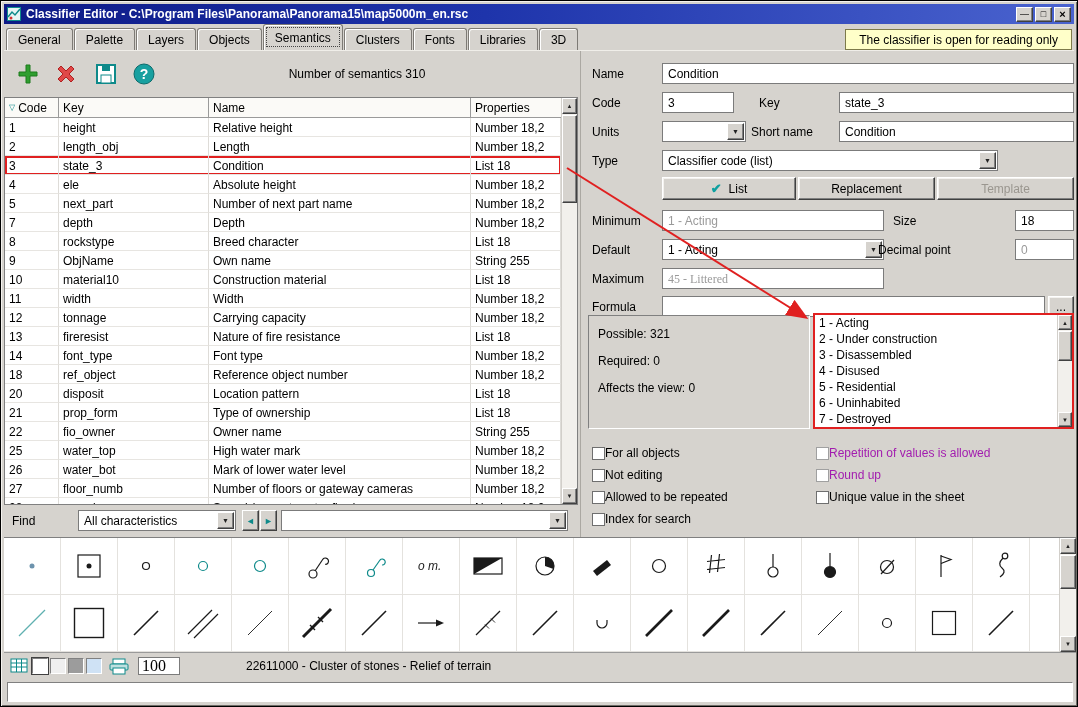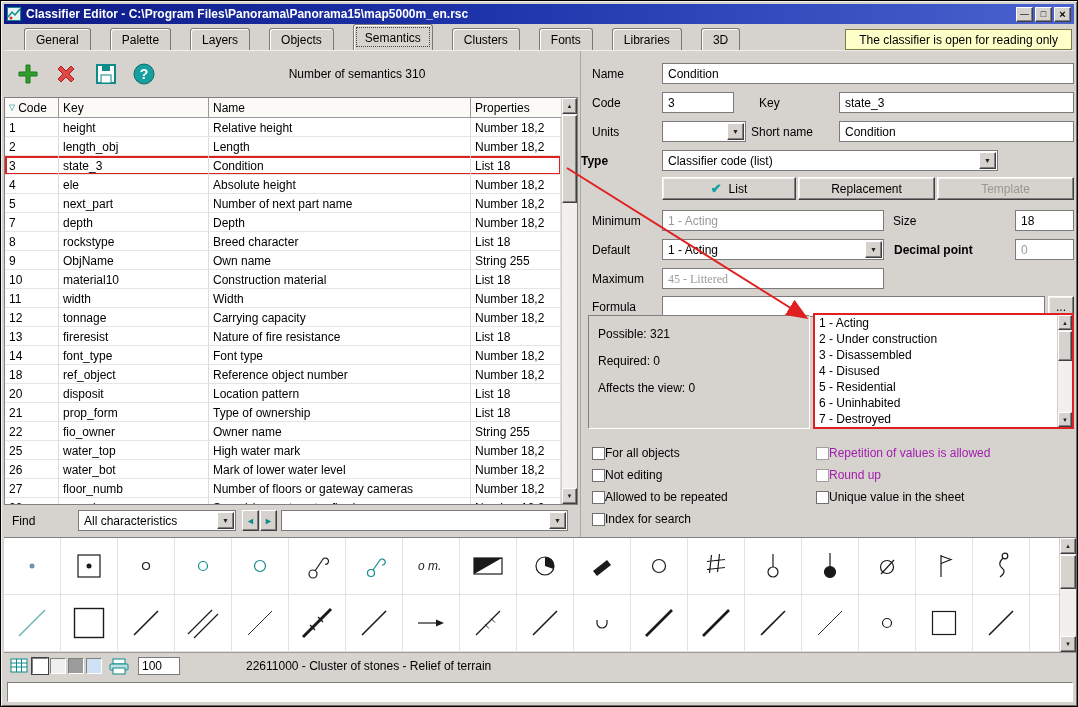--- a/index.html
+++ b/index.html
@@ -12,21 +12,21 @@
     background:linear-gradient(90deg,#0d1a86 0%,#1e34ab 45%,#4a63cf 100%);color:#fff;padding:0 3px;}
   .appicon{width:14px;height:14px;flex:0 0 14px;}
   .titletext{font-weight:bold;font-size:12px;margin-left:5px;flex:1;white-space:nowrap;overflow:hidden;}
   .winbtn{width:17px;height:15px;margin-left:2px;background:#d6d3ce;color:#000;
     border:1px solid;border-color:#fff #404040 #404040 #fff;box-shadow:inset -1px -1px 0 #808080;
     display:flex;align-items:center;justify-content:center;font-size:9px;line-height:1;}
   .winbtn.close{font-size:11px;font-weight:bold;}
   
   .tabbar{position:absolute;top:23px;left:3px;right:3px;height:27px;display:flex;align-items:flex-end;padding-left:2px;border-bottom:1px solid #f0eee9;}
   .tab{height:22px;padding:4px 11px 2px;background:#d6d3ce;border:1px solid #7d7a75;border-bottom:none;
-    border-top-left-radius:3px;border-top-right-radius:3px;box-shadow:inset 1px 1px 0 #fff;margin-right:1px;white-space:nowrap;margin-left:18px;}
+    border-top-left-radius:3px;border-top-right-radius:3px;box-shadow:inset 1px 1px 0 #fff;margin-right:1px;white-space:nowrap;}
   .tab.active{height:26px;padding-top:6px;outline:1px dotted #444;outline-offset:-4px;position:relative;z-index:2;}
   .notice{position:absolute;right:2px;top:5px;height:21px;background:#ffffc9;border:1px solid #7d7a4a;
     padding:3px 13px;white-space:nowrap;}
   
   .main{position:absolute;top:50px;left:3px;width:1072px;height:486px;}
   .leftpanel{position:absolute;left:0;top:0;width:576px;height:486px;}
   .rightpanel{position:absolute;left:576px;top:0;width:496px;height:486px;border-left:1px solid #aba8a2;}
   
   .ltoolbar{position:absolute;left:0;top:0;width:576px;height:46px;}
   .tbicon{position:absolute;top:9px;width:28px;height:28px;display:flex;align-items:center;justify-content:center;}
@@ -78,21 +78,21 @@
   
   .palette{position:absolute;left:3px;top:536px;width:1072px;height:116px;background:#3b82f6;border-top:1px solid #808080;border-bottom:1px solid #9a9a9a;}
   .pgrid{position:absolute;left:0;top:0;right:17px;bottom:0;overflow:hidden;}
   .prow{display:flex;height:57px;}
   .pcell{flex:0 0 57px;width:57px;height:57px;display:flex;align-items:center;justify-content:center;
     border-right:1px solid #e4e2de;border-bottom:1px solid #e4e2de;background:#fff;}
   
   .bottombar{position:absolute;left:3px;top:653px;width:1072px;height:24px;background:#d6d3ce;display:flex;align-items:center;padding-left:4px;gap:2px;}
   .swatch{width:16px;height:16px;border:1px solid;border-color:#808080 #fff #fff #808080;}
   .miniicon{width:22px;height:18px;display:flex;align-items:center;justify-content:center;}
-  .zoominput{width:42px;height:18px;background:#fff;border:1px solid #7b7b7b;font-family:Liberation Sans, sans-serif;font-size:12px;padding:0 3px;margin-left:6px;}
+  .zoominput{width:42px;height:18px;background:#fff;border:1px solid #7b7b7b;font-family:Liberation Serif, serif;font-size:16px;padding:0 3px;margin-left:6px;}
   .statustext{margin-left:64px;white-space:nowrap;}
   .statusarea{position:absolute;left:3px;top:677px;width:1072px;height:27px;background:#d6d3ce;}
   .statusfield{position:absolute;left:3px;right:3px;top:4px;height:20px;background:#fff;border:1px solid;border-color:#808080 #fff #fff #808080;}
   .overlay{position:absolute;left:0;top:0;pointer-events:none;z-index:50;}
 </style>
 </head>
 <body>
 
 <div class="window">
 
@@ -343,21 +343,21 @@
       <span class="lbl" style="left:11px;top:74px;">Units</span>
       <div class="combo" style="left:81px;top:70px;width:84px;">
         <span></span>
         <span class="arrowbtn">
             <span>▼</span>
           </span>
       </div>
       <span class="lbl" style="left:170px;top:74px;">Short name</span>
       <div class="field" style="left:258px;top:70px;width:235px;"><span>Condition</span></div>
 
-      <span class="lbl" style="left:0;top:103px;font-weight:bold;">Type</span>
+      <span class="lbl" style="left:11px;top:103px;">Type</span>
       <div class="combo" style="left:81px;top:99px;width:336px;">
         <span>Classifier code (list)</span>
         <span class="arrowbtn">
             <span>▼</span>
           </span>
       </div>
 
       <div class="pbtn" style="left:81px;top:126px;width:134px;">
         <span class="chkmark">✔</span>
         <span>List</span>
@@ -374,21 +374,21 @@
       <span class="lbl" style="left:312px;top:163px;">Size</span>
       <div class="field" style="left:434px;top:159px;width:59px;"><span>18</span></div>
 
       <span class="lbl" style="left:11px;top:192px;">Default</span>
       <div class="combo" style="left:81px;top:188px;width:222px;">
         <span>1 - Acting</span>
         <span class="arrowbtn">
             <span>▼</span>
           </span>
       </div>
-      <span class="lbl" style="left:313px;top:192px;font-weight:bold;">Decimal point</span>
+      <span class="lbl" style="left:297px;top:192px;">Decimal point</span>
       <div class="field dis" style="left:434px;top:188px;width:59px;"><span>0</span></div>
 
       <span class="lbl" style="left:11px;top:221px;">Maximum</span>
       <div class="field dis" style="left:81px;top:217px;width:222px;font-family:Liberation Serif, serif;"><span>45 - Littered</span></div>
 
       <span class="lbl" style="left:11px;top:249px;">Formula</span>
       <div class="field" style="left:81px;top:245px;width:383px;"><span></span></div>
       <div class="pbtn" style="left:467px;top:245px;width:26px;height:21px;">
           <span>...</span>
         </div>

